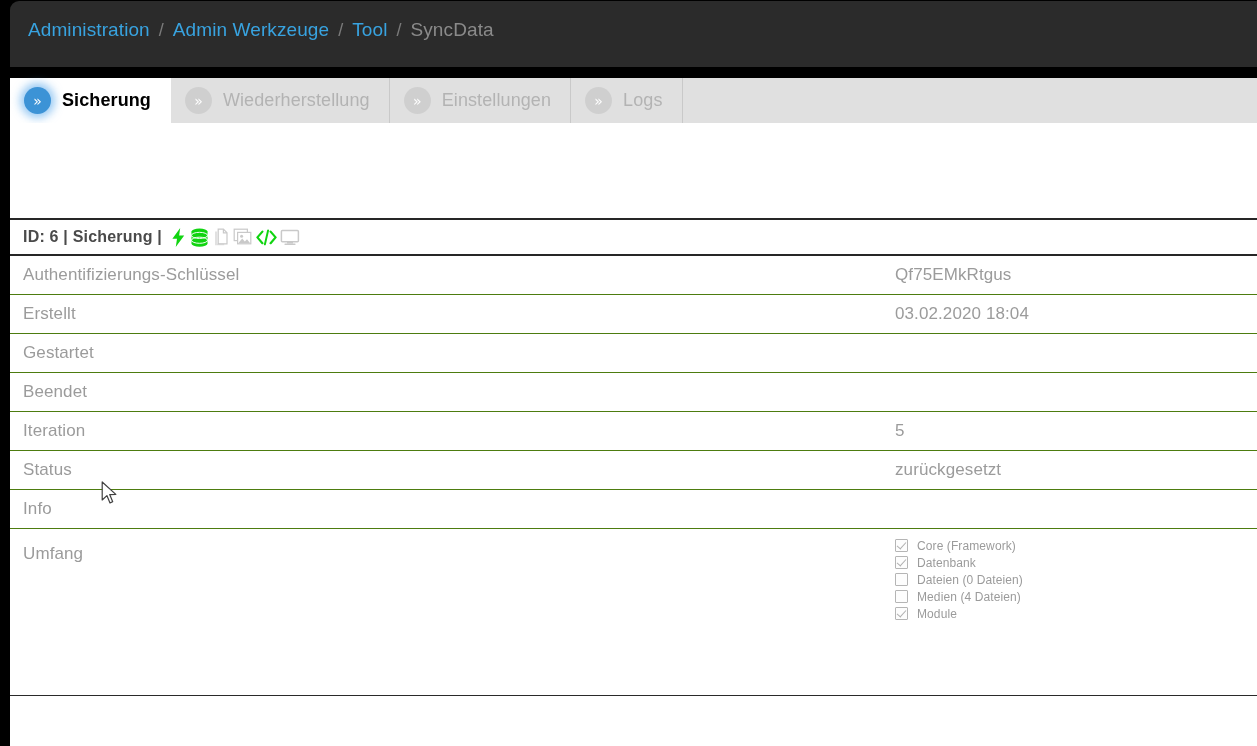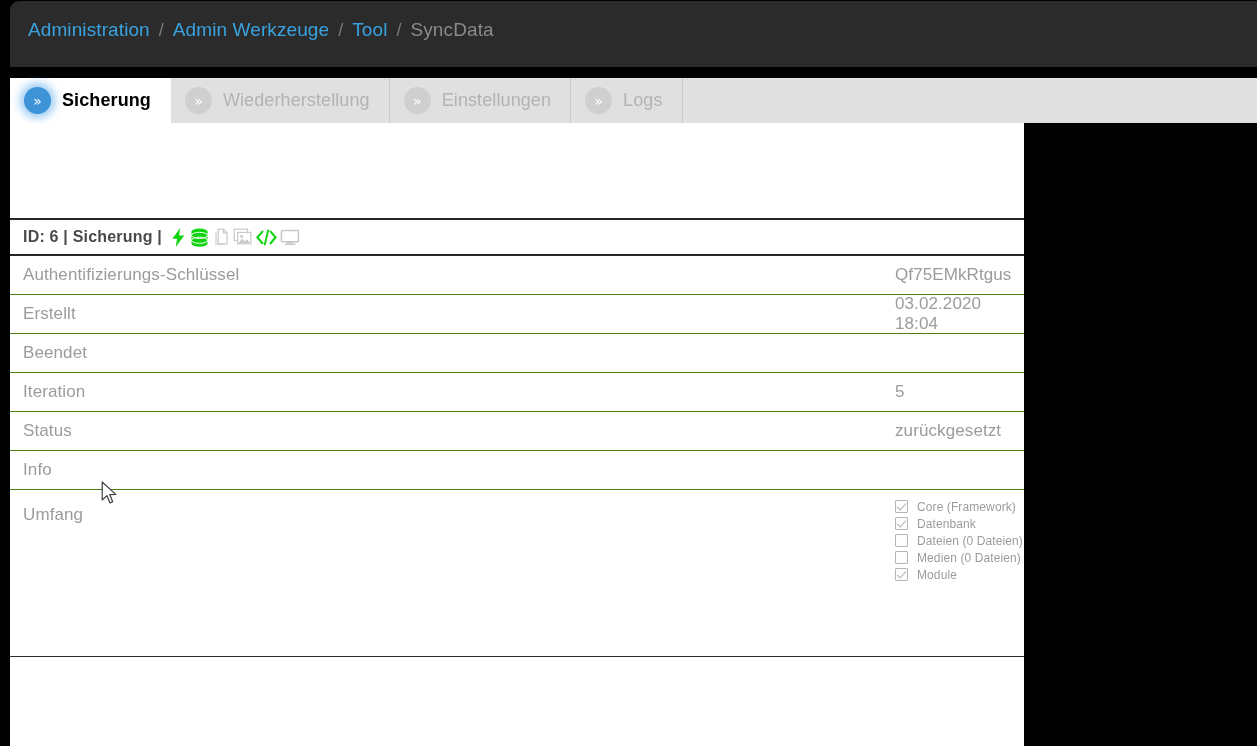--- a/index.html
+++ b/index.html
@@ -118,21 +118,21 @@
     flex: 1 1 auto;
     background: #e0e0e0;
     height: 45px;
   }
 
   
   .content {
     position: absolute;
     left: 10px;
     top: 123px;
-    width: 1014px;
+    width: 1247px;
     height: 623px;
     background: #ffffff;
     box-sizing: border-box;
   }
 
   .spacer-top {
     height: 95px;
   }
 
   .id-row {
@@ -334,20 +334,24 @@
   <div class="row">
     <div class="row-label">Authentifizierungs-Schlüssel</div>
     <div class="row-value">Qf75EMkRtgus</div>
   </div>
 
   <div class="row">
     <div class="row-label">Erstellt</div>
     <div class="row-value">03.02.2020 18:04</div>
   </div>
 
+  <div class="row">
+    <div class="row-label">Gestartet</div>
+    <div class="row-value"></div>
+  </div>
 
   <div class="row">
     <div class="row-label">Beendet</div>
     <div class="row-value"></div>
   </div>
 
   <div class="row">
     <div class="row-label">Iteration</div>
     <div class="row-value">5</div>
   </div>
@@ -377,21 +381,21 @@
         <span>Datenbank</span>
       </label>
 
       <label class="check">
         <span class="check-box"></span>
         <span>Dateien (0 Dateien)</span>
       </label>
 
       <label class="check">
         <span class="check-box"></span>
-        <span>Medien (0 Dateien)</span>
+        <span>Medien (4 Dateien)</span>
       </label>
 
       <label class="check">
         <span class="check-box checked"></span>
         <span>Module</span>
       </label>
 
 
     </div>
   </div>

